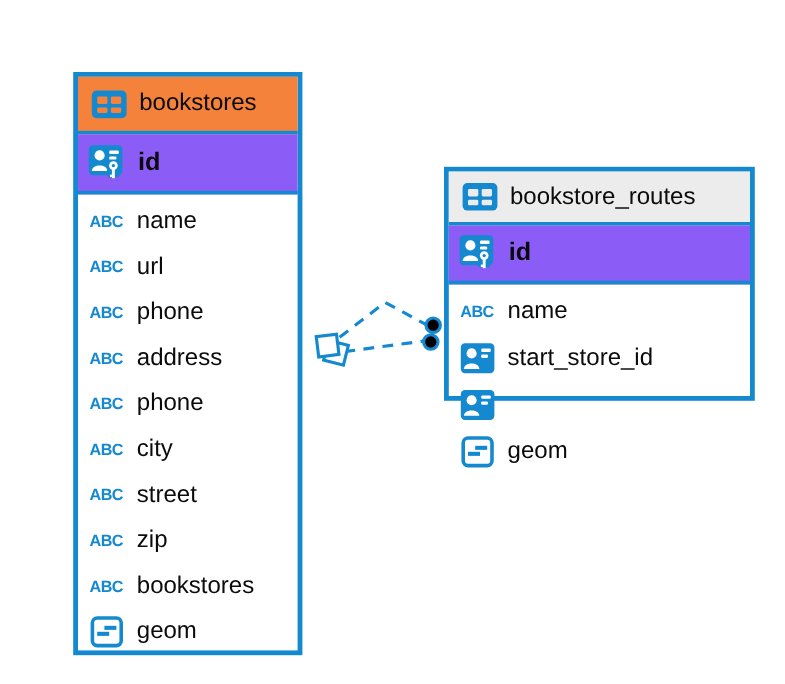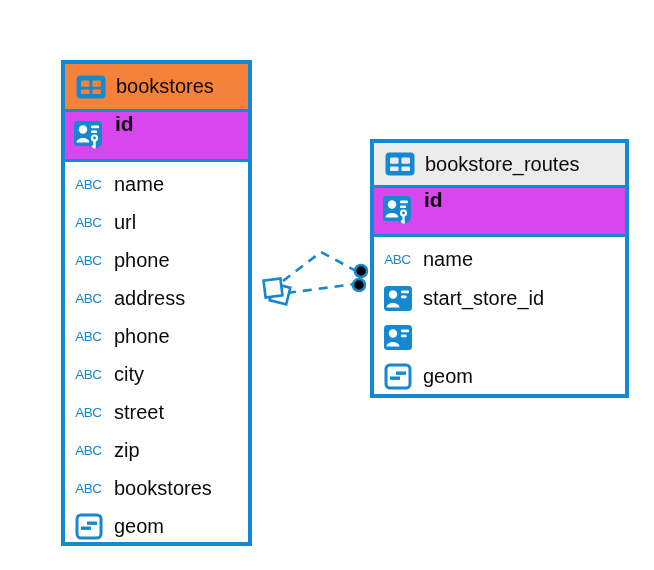--- a/index.html
+++ b/index.html
@@ -21,60 +21,60 @@
     background:#ffffff;
     overflow:hidden;
   }
   .entity{
     position:absolute;
     box-sizing:border-box;
     border:4px solid var(--blue);
     background:#ffffff;
   }
   .entity-bookstores{ left:61px; top:60px; width:191px; height:486px; }
-  .entity-routes{ left:370px; top:139px; width:259px; height:259px; }
+  .entity-routes{ left:370px; top:139px; width:259px; height:195px; }
 
   .entity-header{
     display:flex; align-items:center; gap:9px;
     padding:0 9px;
     height:45px;
     border-bottom:3px solid var(--blue);
     font-size:20px;
   }
   .entity-header.orange{ background:var(--orange); }
   .entity-header.gray{ background:var(--gray); }
   .entity-routes .entity-header{ height:42px; }
 
   .pk-row{
-    display:flex; gap:10px;
+    display:flex; align-items:center; gap:10px;
     padding:0 7px;
     height:47px;
     border-bottom:3px solid var(--blue);
     font-weight:bold;
     font-size:21px;
-    background:#d946ef;
+    background:#8b5cf6;
   }
   .entity-routes .pk-row{ height:46px; }
 
   .col-list{ padding-top:3px; }
   .col-row{
     display:flex; align-items:center; gap:9px;
     padding:0 7px;
     height:38px;
     font-size:20px;
   }
   .entity-routes .col-row{ height:39px; }
 
   .icon{
     width:33px;
     display:flex; align-items:center; justify-content:center;
     flex-shrink:0;
   }
   .abc{
-    font-weight:400;
+    font-weight:700;
     font-size:13.5px;
     letter-spacing:-0.5px;
     color:var(--blue);
   }
   .rel-overlay{
     position:absolute; left:0; top:0;
     pointer-events:none;
     z-index:5;
   }
   .rel-dash{

